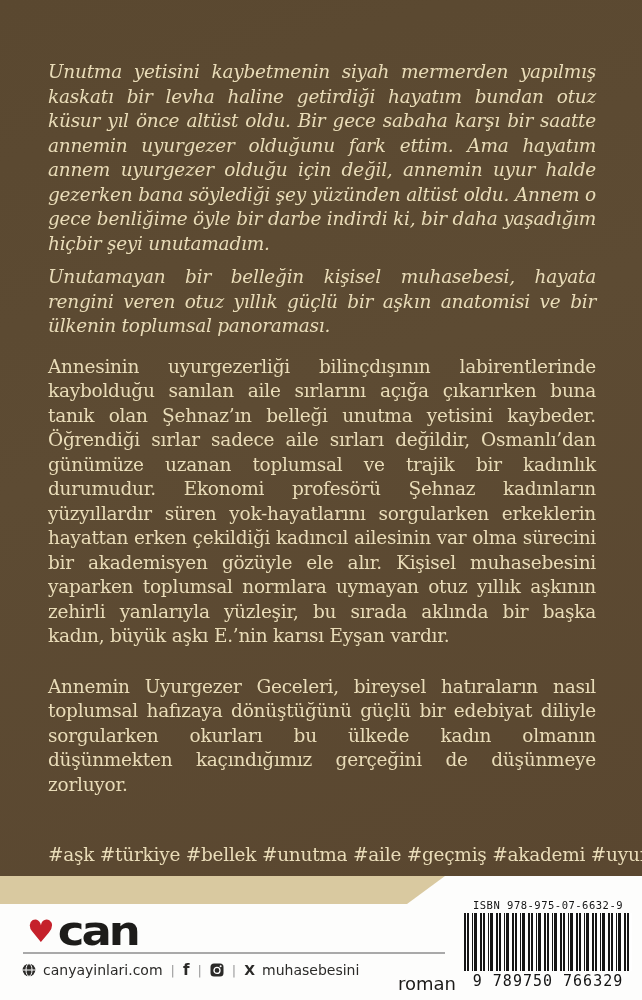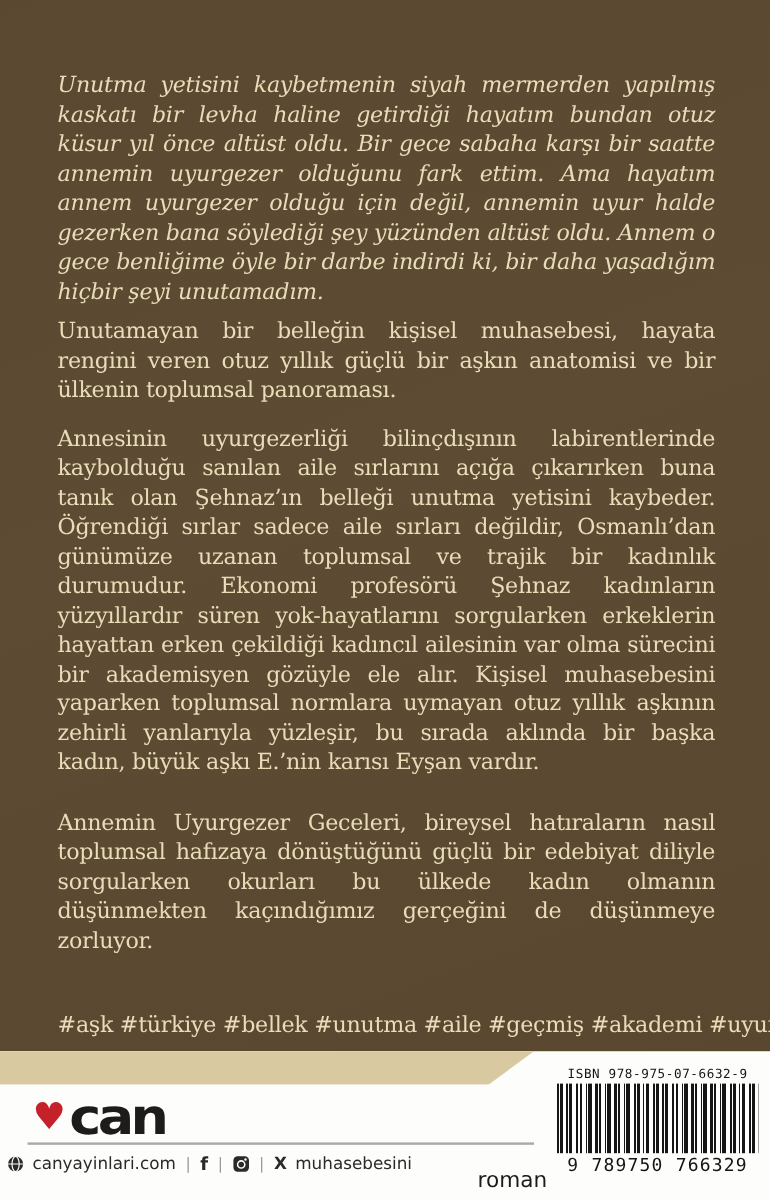--- a/index.html
+++ b/index.html
@@ -22,21 +22,21 @@
   .cover p{
     margin:0;
     font-size:18.5px;
     line-height:24.5px;
     letter-spacing:-0.25px;
     text-align:justify;
   }
   .cover p.italic{font-style:italic;}
   p.q1{margin-bottom:9px;}
   p.q2{margin-bottom:25px;}
-  p.b1{margin-bottom:16px;}
+  p.b1{margin-bottom:16px;font-style:italic;}
   p.b2{margin-bottom:26px;}
   .hashtags{
     position:absolute;left:48px;top:843px;
     font-size:16px;letter-spacing:0;white-space:nowrap;
     color:#e9dcb8;font-style:normal;
   }
   
   .bottom{
     position:absolute;left:0;top:876px;width:642px;height:124px;
     background:#fdfdfc;
@@ -61,37 +61,37 @@
     font-weight:800;font-size:45px;line-height:1;
     letter-spacing:-3px;color:#1d1c1a;
     transform:scaleY(0.92);
   }
   .rule{
     position:absolute;left:23px;top:76px;width:422px;height:2px;
     background:#a9a9a9;
   }
   
   .social{
-    position:absolute;left:6px;top:84px;height:20px;
+    position:absolute;left:22px;top:84px;height:20px;
     display:flex;align-items:center;gap:7px;
     font-family:"DejaVu Sans","Liberation Sans",sans-serif;
     font-size:14px;color:#2b2a28;
   }
   .social .sep{color:#9a9a9a;font-size:13px;padding:0 1px;}
   .social .fb{font-weight:bold;font-size:15px;}
   .social .xx{font-weight:bold;font-size:14px;}
   .social svg{display:block;}
   .genre{
     position:absolute;left:398px;top:97px;
     font-family:"DejaVu Sans","Liberation Sans",sans-serif;
     font-size:18px;color:#1c1b19;
   }
   
   .barcode{
-    position:absolute;left:460px;top:13px;width:176px;
+    position:absolute;left:460px;top:23px;width:176px;
     text-align:center;
     font-family:"DejaVu Sans Mono","Liberation Mono",monospace;
     color:#141414;
   }
   .isbn{font-size:10.5px;letter-spacing:0.5px;white-space:nowrap;margin-bottom:2px;}
   .bars{
     height:58px;width:168px;margin:0 auto;
     background:repeating-linear-gradient(90deg,
       #161616 0 2px,#ffffff 2px 3px,
       #161616 3px 5px,#ffffff 5px 8px,

